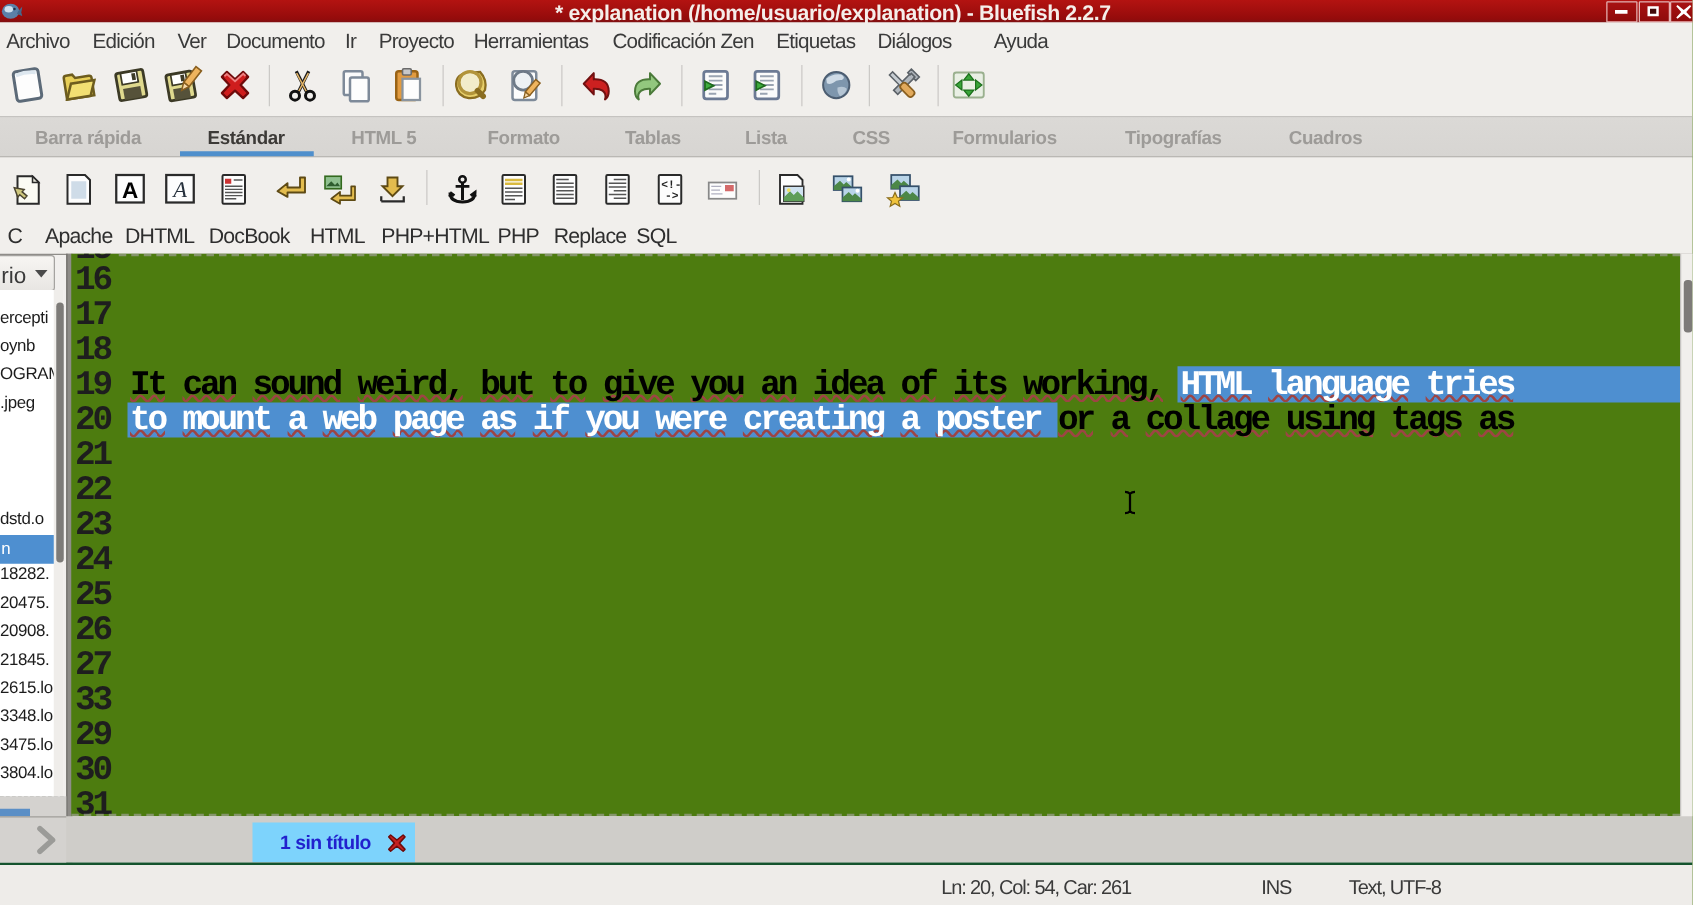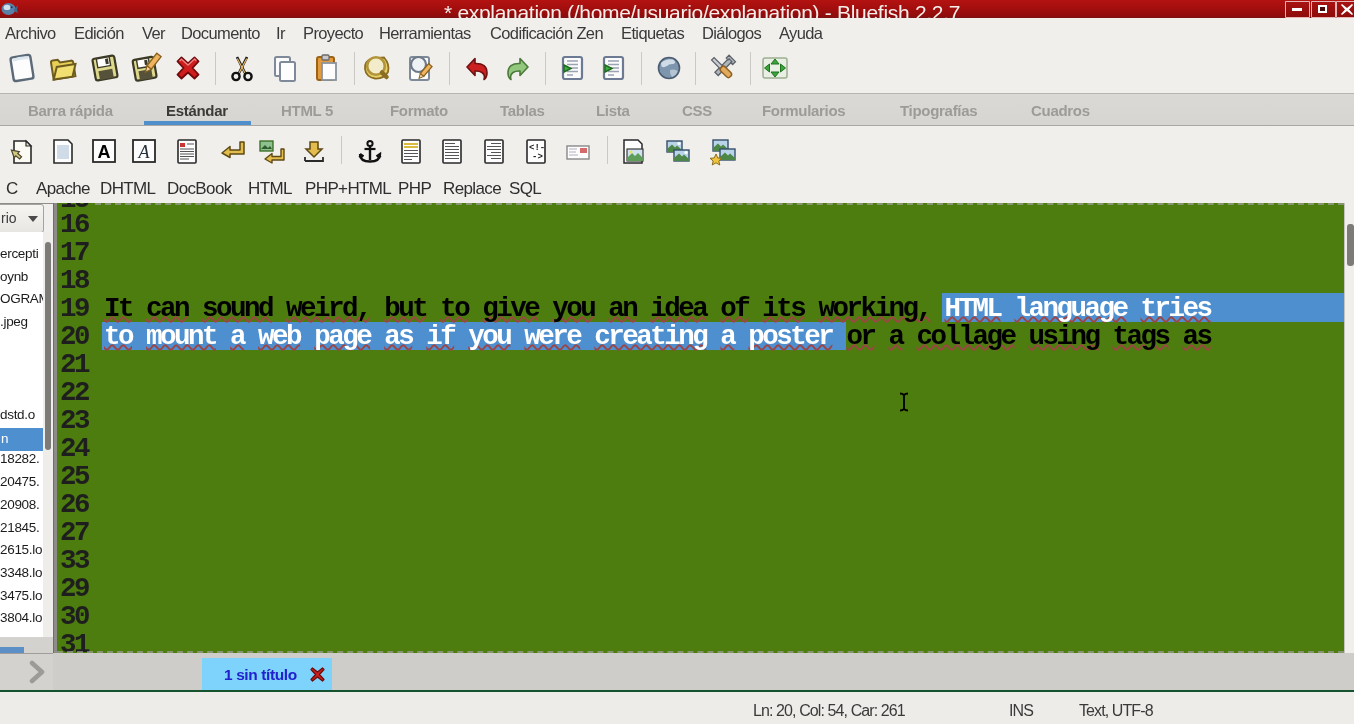--- a/index.html
+++ b/index.html
@@ -1,22 +1,22 @@
 <!DOCTYPE html>
 <html><head><meta charset="utf-8">
 <style>
 html,body{margin:0;padding:0;}
 body{width:1354px;height:724px;position:relative;overflow:hidden;
   font-family:"Liberation Sans",sans-serif;background:#f1efed;}
 .abs{position:absolute;}
 
 #title{left:0;top:0;width:1354px;height:18px;
   background:linear-gradient(180deg,#b31311 0%,#a30f0e 45%,#930b0b 85%,#7c1214 100%);}
-#title .ttext{left:444px;top:0.5px;width:420px;color:#f5eeea;font-weight:normal;
-  font-size:21px;letter-spacing:-0.3px;white-space:nowrap;}
+#title .ttext{left:444px;top:0.5px;width:420px;color:#f5eeea;font-weight:bold;
+  font-size:17px;letter-spacing:-0.3px;white-space:nowrap;}
 
 .wbtn{top:1px;width:23px;height:15px;border:1px solid rgba(255,235,235,.75);
   border-radius:1px;background:linear-gradient(180deg,#a81212,#8e0b0b);}
 .wbtn span{position:absolute;color:#fff;}
 
 #menubar{left:0;top:18px;width:1354px;height:26px;background:#f1efec;}
 .mi{top:5.5px;color:#3a3a3a;font-size:16.5px;letter-spacing:-0.62px;white-space:nowrap;}
 
 #tb1{left:0;top:44px;width:1354px;height:49px;background:#f1efec;
   border-bottom:1px solid #b7b5b1;}
@@ -27,21 +27,21 @@
 .ntab{top:8px;color:#9d9b98;font-size:15px;font-weight:bold;letter-spacing:-0.3px;white-space:nowrap;}
 .ntab.act{color:#3c3a37;}
 #tabul{left:144px;top:27px;width:107px;height:4px;background:#4f8fcc;}
 
 #tb2{left:0;top:126px;width:1354px;height:77px;background:#f1efec;
   border-bottom:1px solid #8f8d89;}
 .sti{top:53px;color:#2e2e2e;font-size:17px;letter-spacing:-0.62px;white-space:nowrap;}
 
 #combo{left:-8px;top:204px;width:50px;height:27px;background:linear-gradient(180deg,#f7f5f2,#e8e6e3);
   border:1px solid #a5a3a0;border-radius:3px;}
-#combo .ct{position:absolute;left:8px;top:5px;font-size:14px;color:#3a3a3a;text-align:center;}
+#combo .ct{position:absolute;left:8px;top:5px;font-size:18px;color:#3a3a3a;text-align:center;}
 #combo .ar{position:absolute;right:5px;top:11px;width:0;height:0;
   border-left:5px solid transparent;border-right:5px solid transparent;border-top:6px solid #4a4a4a;}
 #flist{left:0;top:232px;width:51px;height:405px;background:#ffffff;border-bottom:1px dashed #9a9894;}
 .fi{left:0px;color:#1c1c1c;font-size:13.5px;letter-spacing:-0.3px;white-space:nowrap;}
 #fsel{left:0;top:196px;width:44px;height:23px;background:#4e8fd0;}
 #fscroll{left:43px;top:0px;width:8px;height:405px;background:#efedea;}
 #fthumb{left:44.5px;top:10px;width:6px;height:208px;background:#7d7b78;border-radius:3px;}
 #sideb{left:0px;top:637px;width:53px;height:53px;background:#d4d2cf;z-index:6;}
 #sblue{left:0;top:10px;width:24px;height:6px;background:#5b8fc6;}
 #sline{left:0;top:15.5px;width:53px;height:1px;background:#a09e9a;}
@@ -102,21 +102,21 @@
 <div class="abs mi" style="left:5px">Archivo</div>
 <div class="abs mi" style="left:74px">Edición</div>
 <div class="abs mi" style="left:142px">Ver</div>
 <div class="abs mi" style="left:181px">Documento</div>
 <div class="abs mi" style="left:276px">Ir</div>
 <div class="abs mi" style="left:303px">Proyecto</div>
 <div class="abs mi" style="left:379px">Herramientas</div>
 <div class="abs mi" style="left:490px">Codificación Zen</div>
 <div class="abs mi" style="left:621px">Etiquetas</div>
 <div class="abs mi" style="left:702px">Diálogos</div>
-<div class="abs mi" style="left:779px">Ayuda</div>
+<div class="abs mi" style="left:795px">Ayuda</div>
 </div>
 <div class="abs" id="tb1">
 <div class="abs tsep" style="left:215px"></div>
 <div class="abs tsep" style="left:354px"></div>
 <div class="abs tsep" style="left:449px"></div>
 <div class="abs tsep" style="left:545px"></div>
 <div class="abs tsep" style="left:641px"></div>
 <div class="abs tsep" style="left:695px"></div>
 <div class="abs tsep" style="left:750px"></div>
 <svg class="abs" style="left:4.5px;top:7px" width="34" height="34" viewBox="0 0 34 34">

